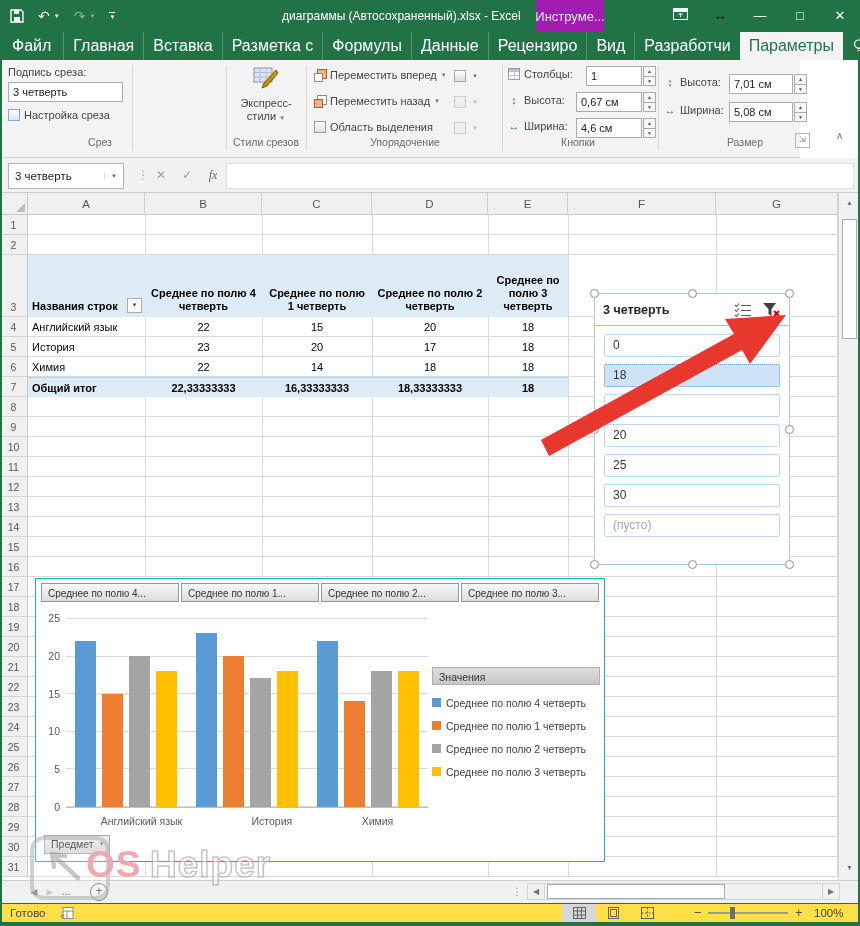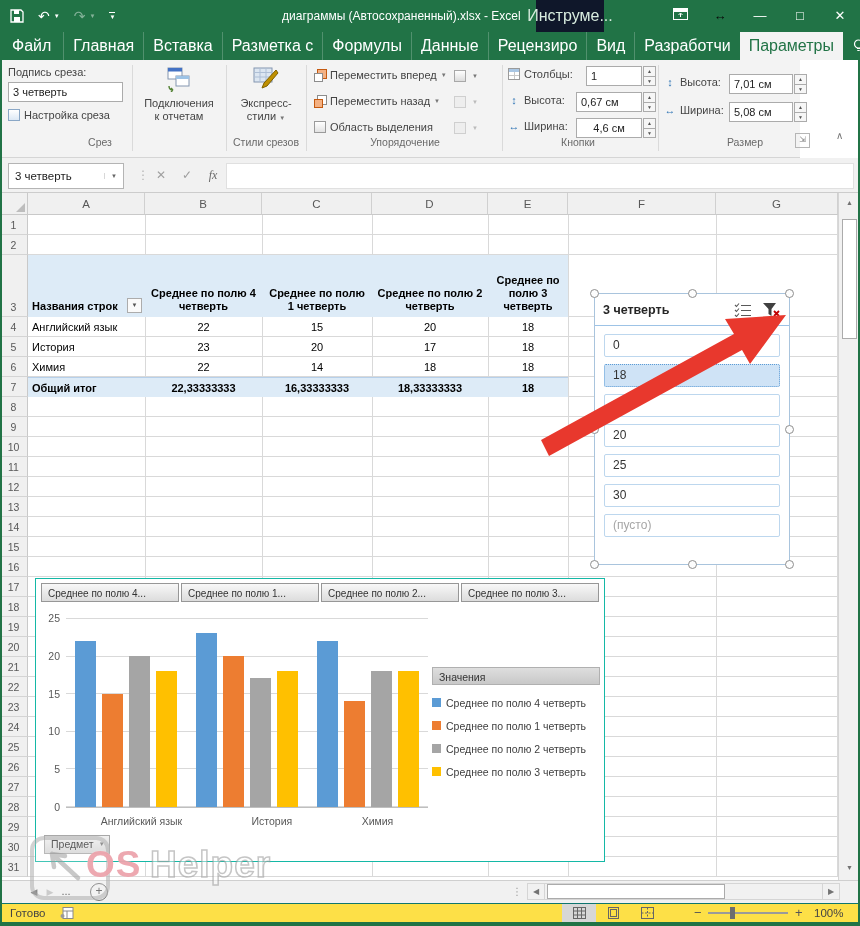--- a/index.html
+++ b/index.html
@@ -7,22 +7,22 @@
        font-family:"Liberation Sans",sans-serif;-webkit-font-smoothing:antialiased;}
   .abs{position:absolute;}
   
   .titlebar{position:absolute;left:0;top:0;width:860px;height:32px;background:#217346;color:#fff;}
   .qat{position:absolute;left:10px;top:0;height:32px;display:flex;align-items:center;gap:14px;}
   .qat .g{color:#fff;font-size:14px;line-height:32px;cursor:default;}
   .qat .dim{color:rgba(255,255,255,.45);}
   .qat .dd{font-size:6px;margin-left:-10px;color:#fff;}
   .qat .dd.dim{color:rgba(255,255,255,.45);}
   .title{position:absolute;left:50%;top:0;transform:translateX(-62%);line-height:32px;font-size:12px;color:#fff;white-space:nowrap;}
-  .ctxtab{position:absolute;left:536px;top:0;width:68px;height:32px;background:#0f172a;color:#d8ecdf;
-          font-size:16px;display:flex;align-items:center;justify-content:center;}
+  .ctxtab{position:absolute;left:536px;top:0;width:68px;height:32px;background:#a21caf;color:#d8ecdf;
+          font-size:13px;display:flex;align-items:center;justify-content:center;}
   .winctrl{position:absolute;right:0;top:0;height:32px;display:flex;align-items:center;}
   .winctrl .wc{width:40px;text-align:center;font-size:13px;color:#fff;line-height:32px;}
   .winctrl .blk{color:#0a0a0a;font-weight:bold;}
   
   .tabrow{position:absolute;left:0;top:32px;width:860px;height:28px;background:#217346;display:flex;align-items:stretch;}
   .rtab{color:#fff;font-size:16px;line-height:28px;padding:0 9px;border-left:1px solid rgba(255,255,255,.22);white-space:nowrap;cursor:default;}
   .rtab:first-child{border-left:none;padding:0 12px;}
   .rtab.active{background:#f3f3f3;color:#217346;border-left:none;}
   .tabright{margin-left:auto;display:flex;align-items:stretch;}
   .helptab,.signin{color:#fff;font-size:12px;line-height:28px;padding:0 10px;display:flex;align-items:center;gap:5px;}
@@ -224,31 +224,20 @@
 
   <div class="rlabel" style="left:8px;top:6px;">Подпись среза:</div>
   <input class="rinput" style="left: 8px; top: 22px; width: 115px; height: 20px;" value="3 четверть">
   <div class="rowbtn" style="left:8px;top:49px;">
     <span class="ic12 ic-settings"></span>
     <span>Настройка среза</span>
   </div>
   <div class="grplabel" style="left:100px;top:76px;">Срез</div>
   <div class="gdiv" style="left:132px;"></div>
 
-  <div class="bigbtn" style="left:136px;top:6px;width:86px;">
-    <svg width="26" height="26" viewBox="0 0 26 26">
-      <rect x="2" y="2" width="14" height="11" fill="#fff" stroke="#8496b0"></rect>
-        <rect x="2" y="2" width="14" height="3.5" fill="#4472c4"></rect>
-      <rect x="10" y="10" width="13" height="10" fill="#fff" stroke="#8496b0"></rect>
-        <rect x="10" y="10" width="13" height="3" fill="#9dc3e6"></rect>
-      <path d="M3 20c0 3 2 4 4 4M7 24l-2-2M7 24l-2 2" stroke="#548235" fill="none" stroke-width="1.4"></path>
-    </svg>
-    <div style="margin-top:2px;white-space:pre-line;">Подключения
-к отчетам</div>
-  </div>
   <div class="gdiv" style="left:226px;"></div>
 
   <div class="bigbtn" style="left:230px;top:6px;width:72px;">
     <svg width="28" height="26" viewBox="0 0 28 26">
       <rect x="2" y="2" width="18" height="14" fill="#dce6f1" stroke="#8496b0"></rect>
       <path d="M2 6.5h18M2 11h18M8 2v14M14 2v14" stroke="#aebfd6"></path>
       <path d="M24 4L12 17l-2 5 5-2L26 7z" fill="#bf9000" stroke="#7f6000"></path>
     </svg>
     <div style="margin-top:2px;"><span>Экспресс-</span><br><span>стили</span> <span class="ddv">▼</span></div>
   </div>
@@ -305,21 +294,21 @@
   </div>
   <input class="rinput" style="left: 576px; top: 32px; width: 66px; height: 20px;" value="0,67 см">
   <div class="spin" style="left:643px;top:32px;">
       <span>▲</span>
       <span>▼</span>
     </div>
   <div class="rowbtn" style="left:508px;top:60px;">
     <span class="ic-h">↔</span>
     <span>Ширина:</span>
   </div>
-  <input class="rinput" style="left: 576px; top: 58px; width: 66px; height: 20px; text-align: center;" value="4,6 см">
+  <input class="rinput" style="left: 576px; top: 58px; width: 66px; height: 20px;" value="4,6 см">
   <div class="spin" style="left:643px;top:58px;">
       <span>▲</span>
       <span>▼</span>
     </div>
   <div class="grplabel" style="left:578px;top:76px;">Кнопки</div>
   <div class="gdiv" style="left:658px;"></div>
 
   <div class="rowbtn" style="left:664px;top:16px;">
     <span class="ic-h">↕</span>
     <span>Высота:</span>

